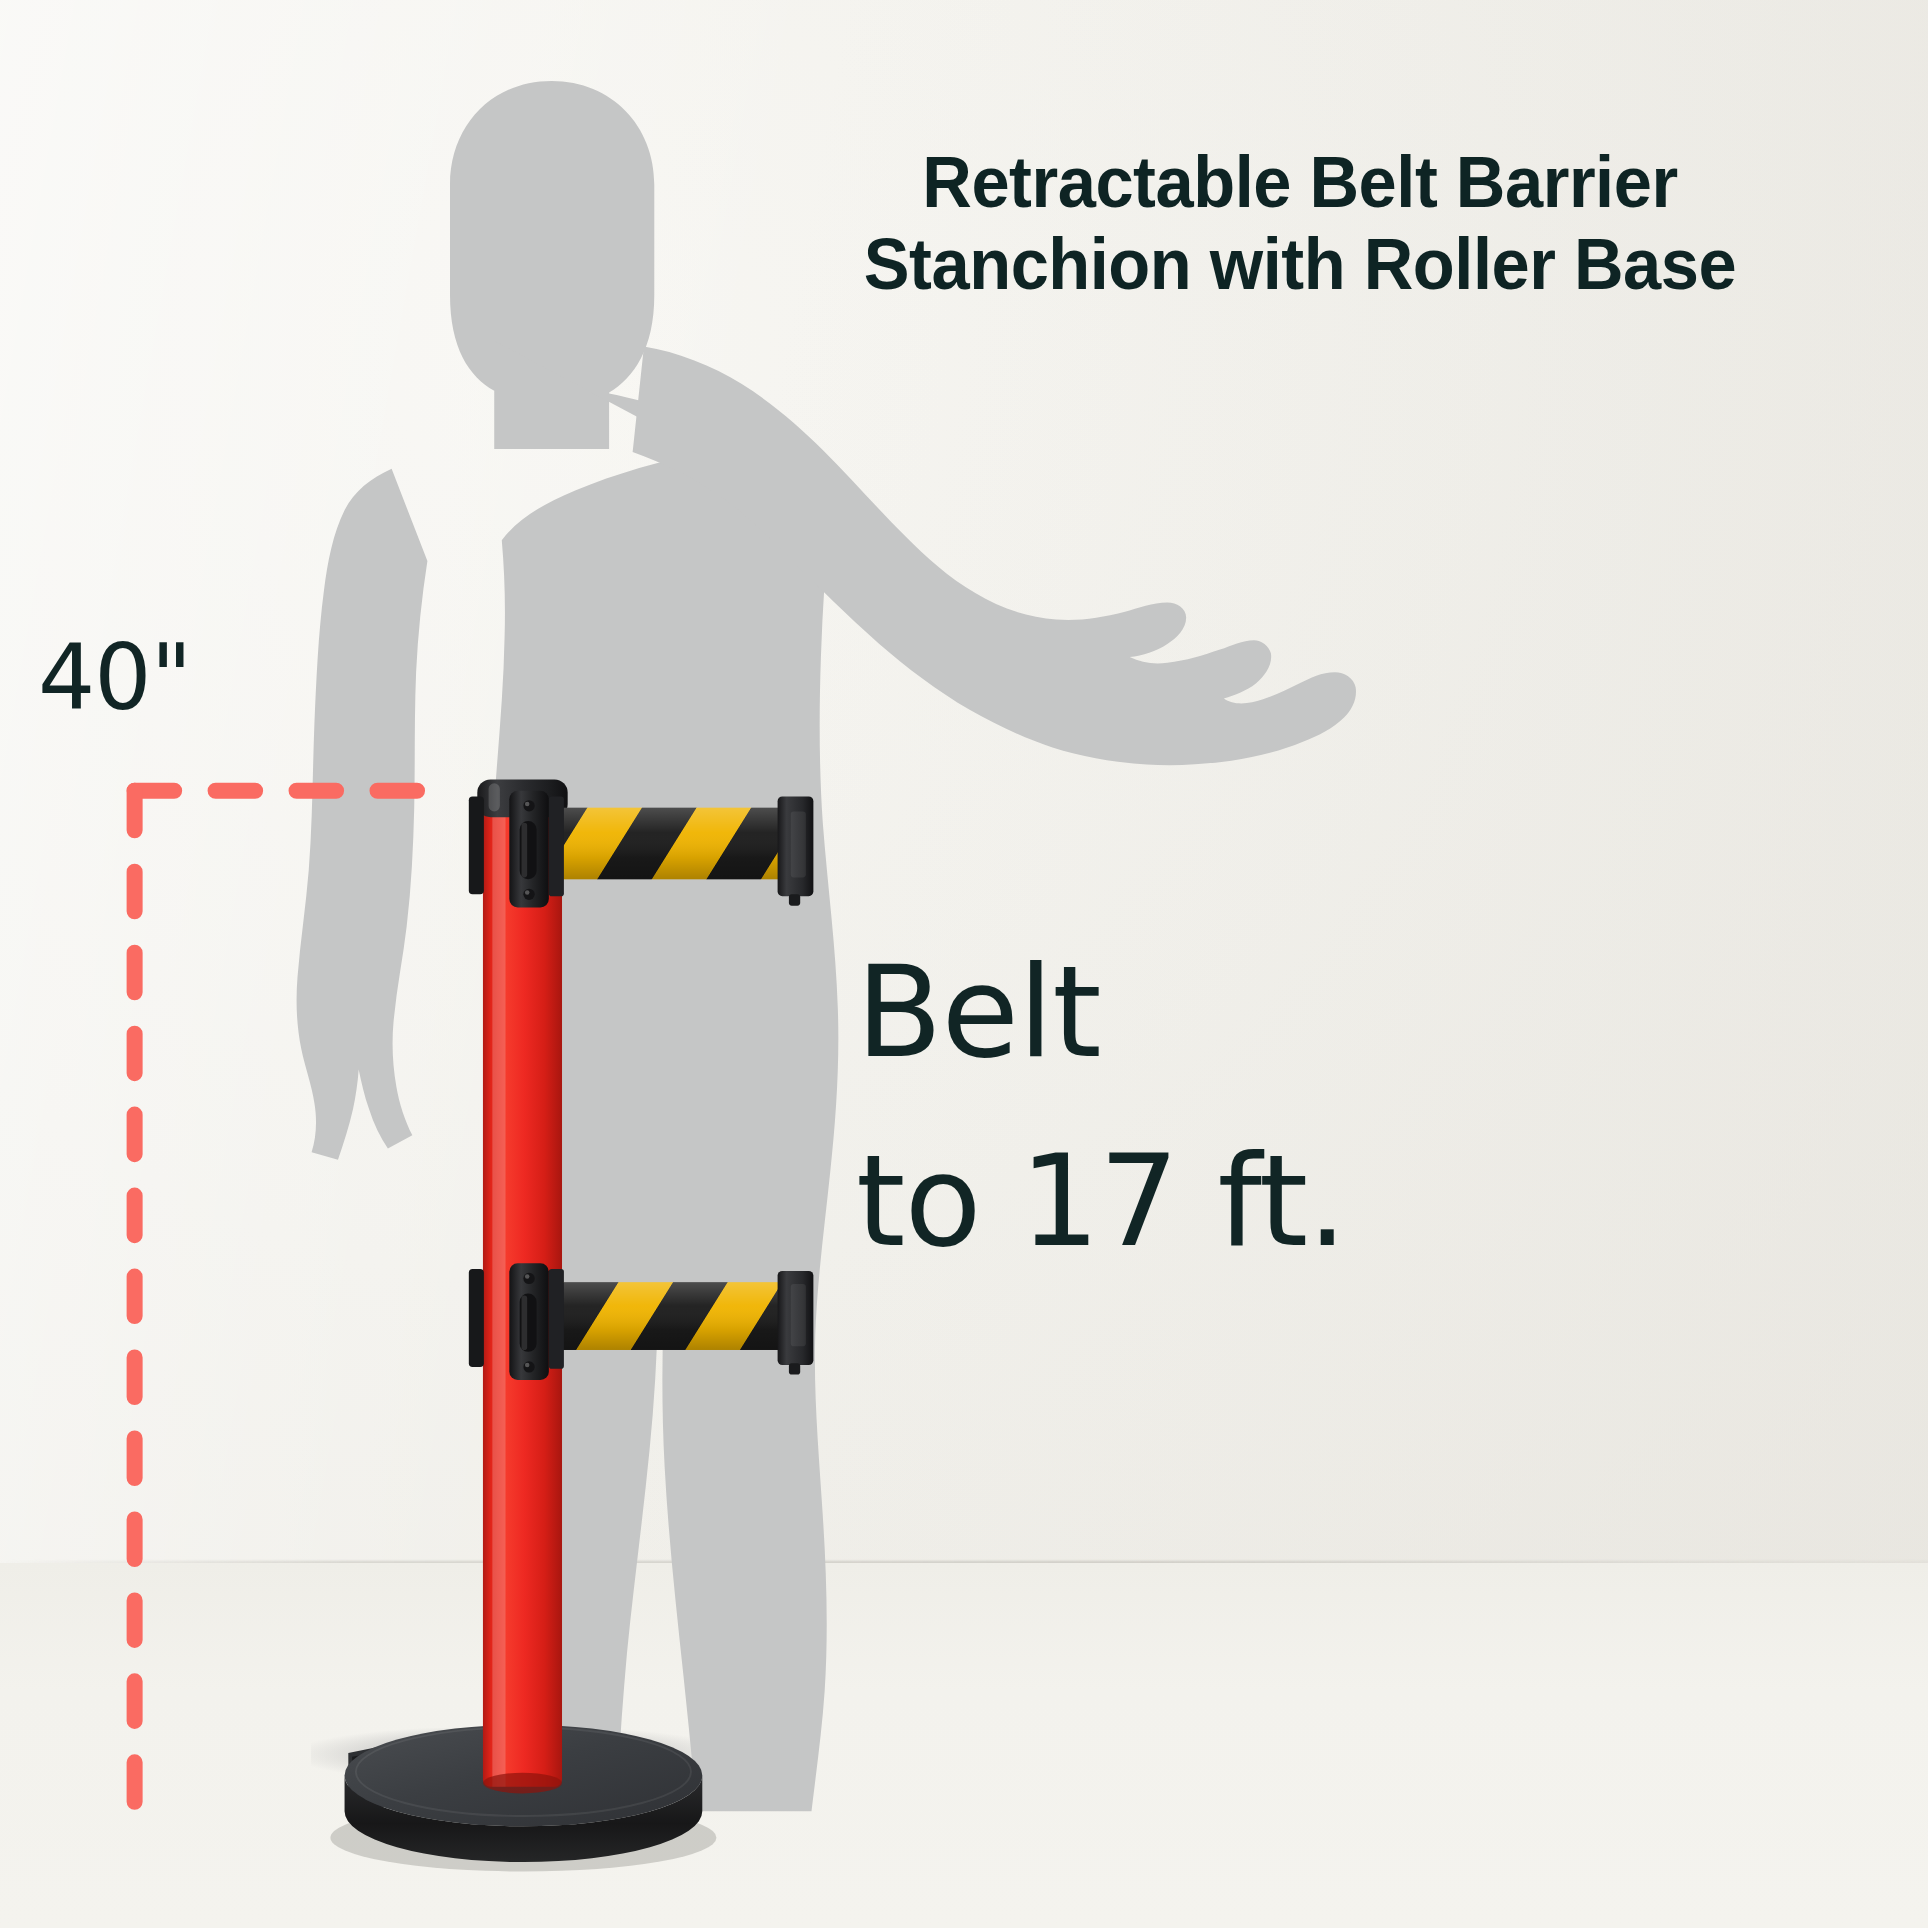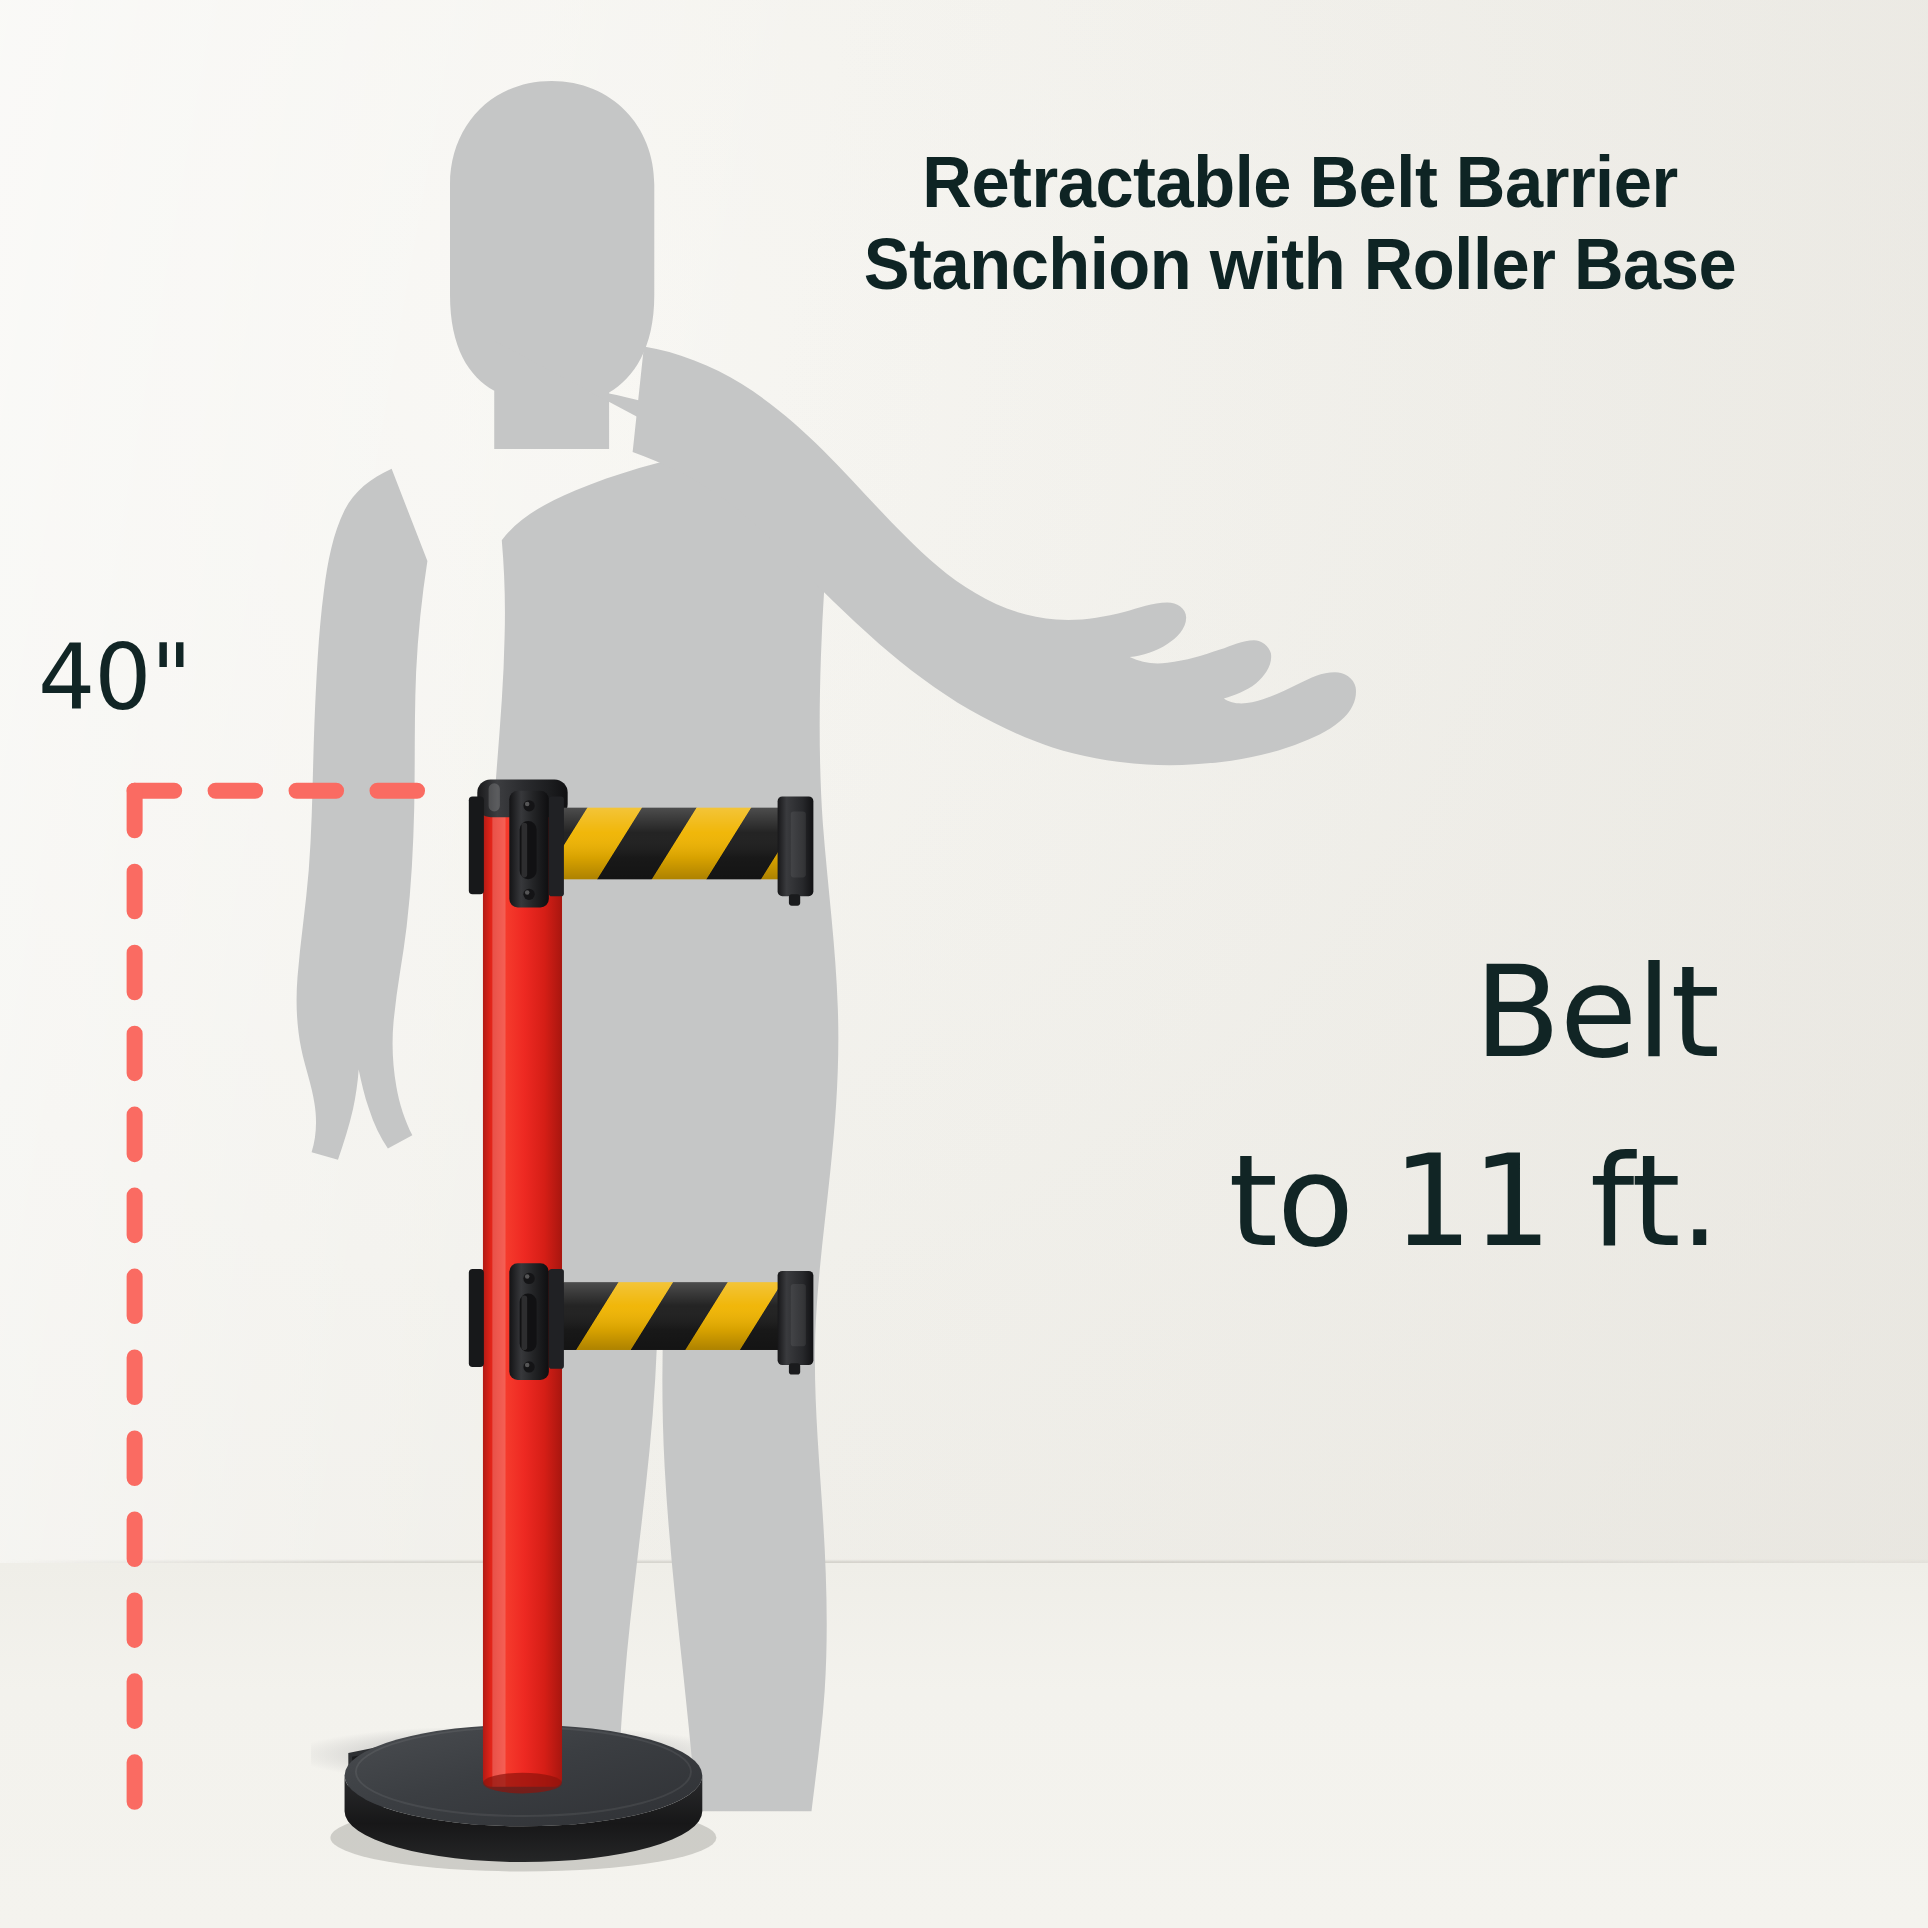--- a/index.html
+++ b/index.html
@@ -55,24 +55,24 @@
     font-family:"Liberation Sans", sans-serif;
     font-weight:700;font-size:73px;line-height:1.12;
     color:#0e2424;letter-spacing:-0.5px;
     text-align:center;
     transform:scaleX(.94);transform-origin:50% 0;
   }
   .headline .hl-line{display:block;white-space:nowrap;}
 
   
   .callout{
-    position:absolute;left:824px;top:918px;width:895px;
+    position:absolute;left:856px;top:918px;width:895px;
     font-family:"DejaVu Sans", sans-serif;
     font-weight:400;font-size:126px;line-height:1.50;
-    color:#112525;text-align:right;letter-spacing:-0.9px;
+    color:#112525;text-align:left;letter-spacing:-0.9px;
   }
   .callout .co-line{display:block;white-space:nowrap;}
 </style>
 </head>
 <body>
 
 <div id="stage">
 
   <div class="wall-shade"></div>
   <div class="floor-line"></div>
@@ -314,17 +314,17 @@
 
   <div class="dim-label">40"</div>
 
   <div class="headline">
     <span class="hl-line">Retractable Belt Barrier</span>
     <span class="hl-line">Stanchion with Roller Base</span>
   </div>
 
   <div class="callout">
     <span class="co-line">Belt</span>
-    <span class="co-line">to 11 ft.</span>
+    <span class="co-line">to 17 ft.</span>
   </div>
 
 </div>
 
 
 </body></html>

